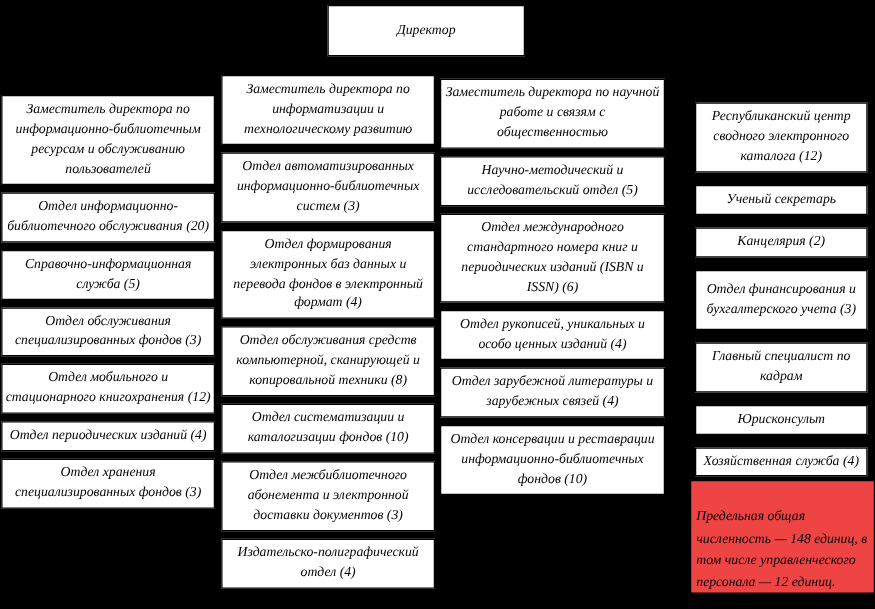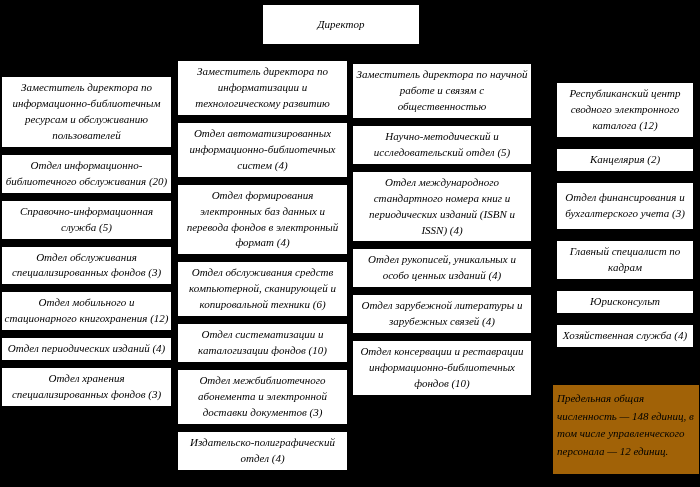--- a/index.html
+++ b/index.html
@@ -43,27 +43,27 @@
   .col3 { left: 352px; top: 63px; width: 180px; }
   .col4 { left: 556px; top: 70px; width: 138px; gap: 10px; margin-top: 12px; }
   .h50 { min-height: 50px; }
   .h48 { min-height: 48px; }
   .note {
     position: absolute;
     left: 553px;
     top: 385px;
     width: 146px;
     height: 89px;
-    background: #a16207;
+    background: #ef4444;
     color: #000000;
     font-family: "Liberation Serif", serif;
     font-size: 11px;
     line-height: 1.6;
     text-align: left;
-    padding: 5px 2px 5px 4px;
+    padding: 20px 2px 5px 4px;
     box-sizing: border-box;
   }
 </style>
 </head>
 <body>
 
 <div class="stage">
 
   <div class="box director">Директор</div>
 
@@ -72,39 +72,40 @@
     <div class="box">Отдел информационно-библиотечного обслуживания (20)</div>
     <div class="box">Справочно-информационная служба (5)</div>
     <div class="box">Отдел обслуживания специализированных фондов (3)</div>
     <div class="box">Отдел мобильного и стационарного книгохранения (12)</div>
     <div class="box">Отдел периодических изданий (4)</div>
     <div class="box">Отдел хранения специализированных фондов (3)</div>
   </div>
 
   <div class="col col2">
     <div class="box">Заместитель директора по информатизации и технологическому развитию</div>
-    <div class="box">Отдел автоматизированных информационно-библиотечных систем (4)</div>
+    <div class="box">Отдел автоматизированных информационно-библиотечных систем (3)</div>
     <div class="box">Отдел формирования электронных баз данных и перевода фондов в электронный формат (4)</div>
-    <div class="box">Отдел обслуживания средств компьютерной, сканирующей и копировальной техники (6)</div>
+    <div class="box">Отдел обслуживания средств компьютерной, сканирующей и копировальной техники (8)</div>
     <div class="box">Отдел систематизации и каталогизации фондов (10)</div>
     <div class="box">Отдел межбиблиотечного абонемента и электронной доставки документов (3)</div>
     <div class="box">Издательско-полиграфический отдел (4)</div>
   </div>
 
   <div class="col col3">
     <div class="box h50">Заместитель директора по научной работе и связям с общественностью</div>
     <div class="box">Научно-методический и исследовательский отдел (5)</div>
-    <div class="box">Отдел международного стандартного номера книг и периодических изданий (ISBN и ISSN) (4)</div>
+    <div class="box">Отдел международного стандартного номера книг и периодических изданий (ISBN и ISSN) (6)</div>
     <div class="box">Отдел рукописей, уникальных и особо ценных изданий (4)</div>
     <div class="box">Отдел зарубежной литературы и зарубежных связей (4)</div>
     <div class="box">Отдел консервации и реставрации информационно-библиотечных фондов (10)</div>
   </div>
 
   <div class="col col4">
     <div class="box">Республиканский центр сводного электронного каталога (12)</div>
+    <div class="box">Ученый секретарь</div>
     <div class="box">Канцелярия (2)</div>
     <div class="box h48">Отдел финансирования и бухгалтерского учета (3)</div>
     <div class="box">Главный специалист по кадрам</div>
     <div class="box">Юрисконсульт</div>
     <div class="box">Хозяйственная служба (4)</div>
   </div>
 
   <div class="note">Предельная общая численность — 148 единиц, в том числе управленческого персонала — 12 единиц.</div>
 
 </div>

